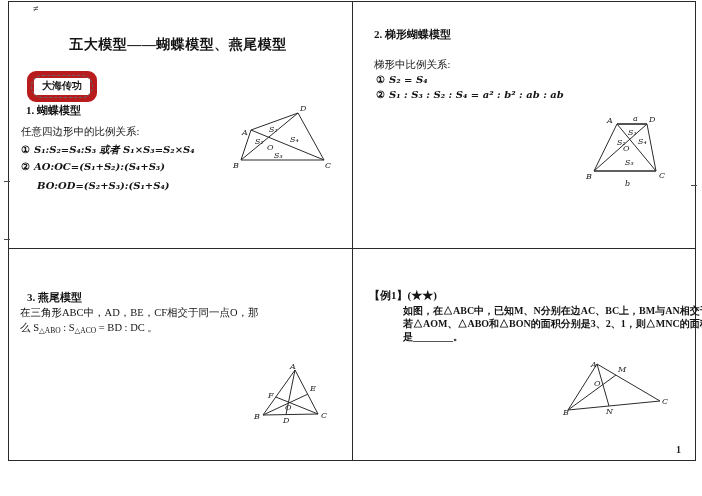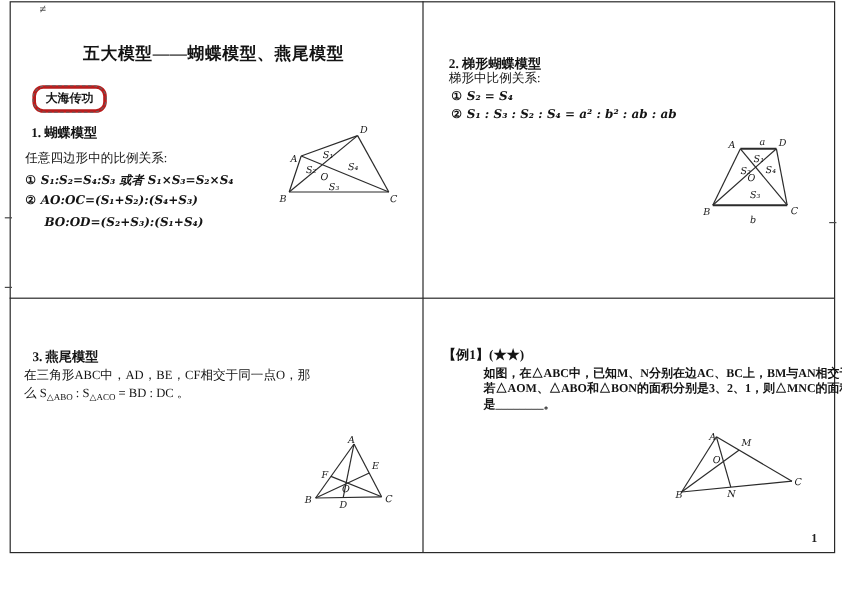--- a/index.html
+++ b/index.html
@@ -6,21 +6,21 @@
   .page{position:relative;width:702px;height:496px;background:#ffffff;overflow:hidden;
         font-family:"Liberation Serif",serif;color:#141414;}
   .frame{position:absolute;left:8px;top:1px;width:686px;height:458px;border:1px solid #2a2a2a;}
   .div-v{position:absolute;left:352px;top:1px;width:1px;height:459px;background:#2a2a2a;}
   .div-h{position:absolute;left:8px;top:248px;width:687px;height:1px;background:#2a2a2a;}
   .tick{position:absolute;background:#4a4a4a;}
   .neq{position:absolute;left:33px;top:3px;font-size:10px;font-weight:bold;color:#555;}
   .abs{position:absolute;white-space:nowrap;}
   .title{left:8px;top:36px;width:340px;text-align:center;font-size:14px;font-weight:bold;letter-spacing:.5px;}
   .badge{left:27px;top:71px;font-size:10px;font-weight:bold;padding:1px 8px 2px 8px;
-         border:3px solid #b91c1c;border-radius:9px;}
+         border:7px solid #b91c1c;border-radius:9px;}
   .badge::after{content:"";position:absolute;left:-3px;top:-3px;right:-3px;bottom:-3px;
          border:1px dashed #666;border-radius:12px;}
   .h2{font-size:11px;font-weight:bold;}
   .body{font-size:10.5px;font-weight:normal;}
   .body-sm{font-size:10px;font-weight:bold;}
   .math{font-family:"DejaVu Serif",serif;font-style:italic;font-weight:bold;font-size:10px;}
   .bullet{font-style:normal;font-family:"Liberation Serif",serif;font-weight:bold;margin-right:4px;font-size:10px;}
   .subm{font-size:7.5px;vertical-align:-2px;}
   .pagenum{left:676px;top:444px;font-size:10px;font-weight:bold;color:#222;}
   svg.diagram{position:absolute;overflow:visible;}
@@ -65,21 +65,21 @@
       <text x="72" y="13">D</text>
       <text x="5" y="70">B</text>
       <text x="97" y="70">C</text>
       <text x="39" y="52">O</text>
       <text x="41" y="34">S₁</text>
       <text x="27" y="46">S₂</text>
       <text x="62" y="44">S₄</text>
       <text x="46" y="60">S₃</text>
     </svg>
 
-  <div class="abs h2" style="left:374px;top:46px;">2. 梯形蝴蝶模型</div>
+  <div class="abs h2" style="left:374px;top:27px;">2. 梯形蝴蝶模型</div>
   <div class="abs body" style="left:374px;top:58px;">梯形中比例关系:</div>
   <div class="abs math" style="left:376px;top:74px;">
     <span class="bullet">①</span><span>S₂ = S₄</span>
   </div>
   <div class="abs math" style="left:376px;top:89px;">
     <span class="bullet">②</span><span>S₁ : S₃ : S₂ : S₄ = a² : b² : ab : ab</span>
   </div>
   <svg class="diagram" style="left:575px;top:108px;" width="95" height="82">
       <line x1="42" y1="16" x2="72" y2="16" stroke="#2b2b2b" stroke-width="1.6"></line>
       <line x1="72" y1="16" x2="81" y2="63" stroke="#2b2b2b" stroke-width="1"></line>

